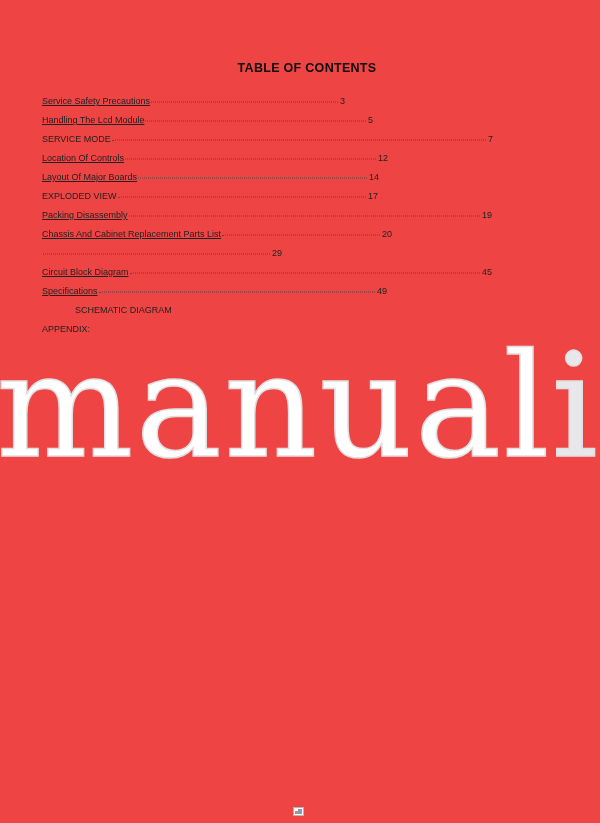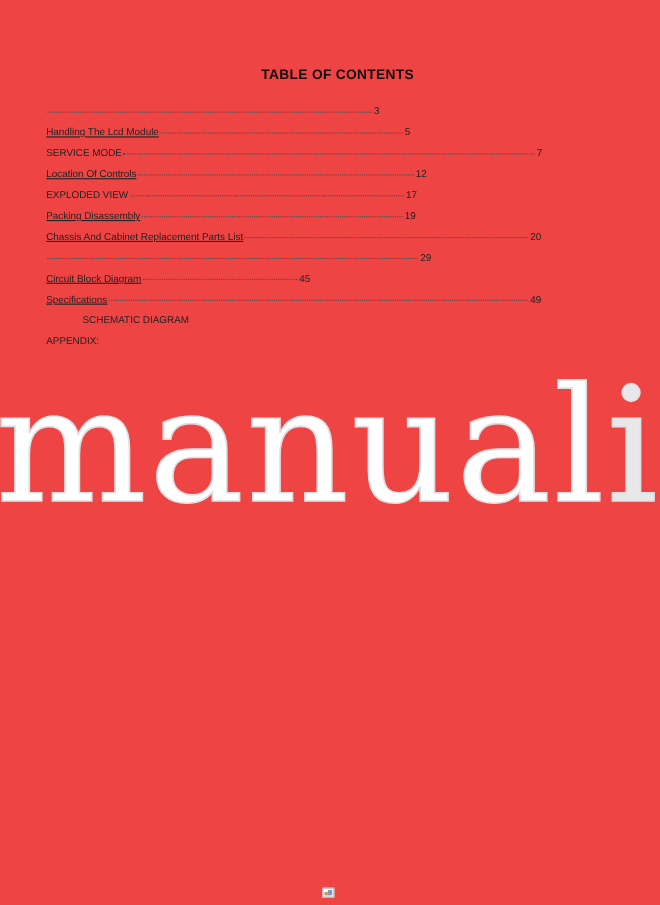--- a/index.html
+++ b/index.html
@@ -103,20 +103,21 @@
 </head>
 <body>
 
 <div class="page">
 
   <div class="doc-title">TABLE OF CONTENTS</div>
 
   <div class="toc">
 
     <div class="toc-row link">
+      <span class="toc-label">Service Safety Precautions</span>
       <span class="leader"></span>
       <span class="pagenum">3</span>
     </div>
 
     <div class="toc-row link">
       <span class="toc-label">Handling The Lcd Module</span>
       <span class="leader"></span>
       <span class="pagenum">5</span>
     </div>
 
@@ -125,20 +126,25 @@
       <span class="leader"></span>
       <span class="pagenum">7</span>
     </div>
 
     <div class="toc-row link">
       <span class="toc-label">Location Of Controls</span>
       <span class="leader"></span>
       <span class="pagenum">12</span>
     </div>
 
+    <div class="toc-row link">
+      <span class="toc-label">Layout Of Major Boards</span>
+      <span class="leader"></span>
+      <span class="pagenum">14</span>
+    </div>
 
 
     <div class="toc-row">
       <span class="toc-label">EXPLODED VIEW</span>
       <span class="leader"></span>
       <span class="pagenum">17</span>
     </div>
 
     <div class="toc-row link">
       <span class="toc-label">Packing Disassembly</span>

